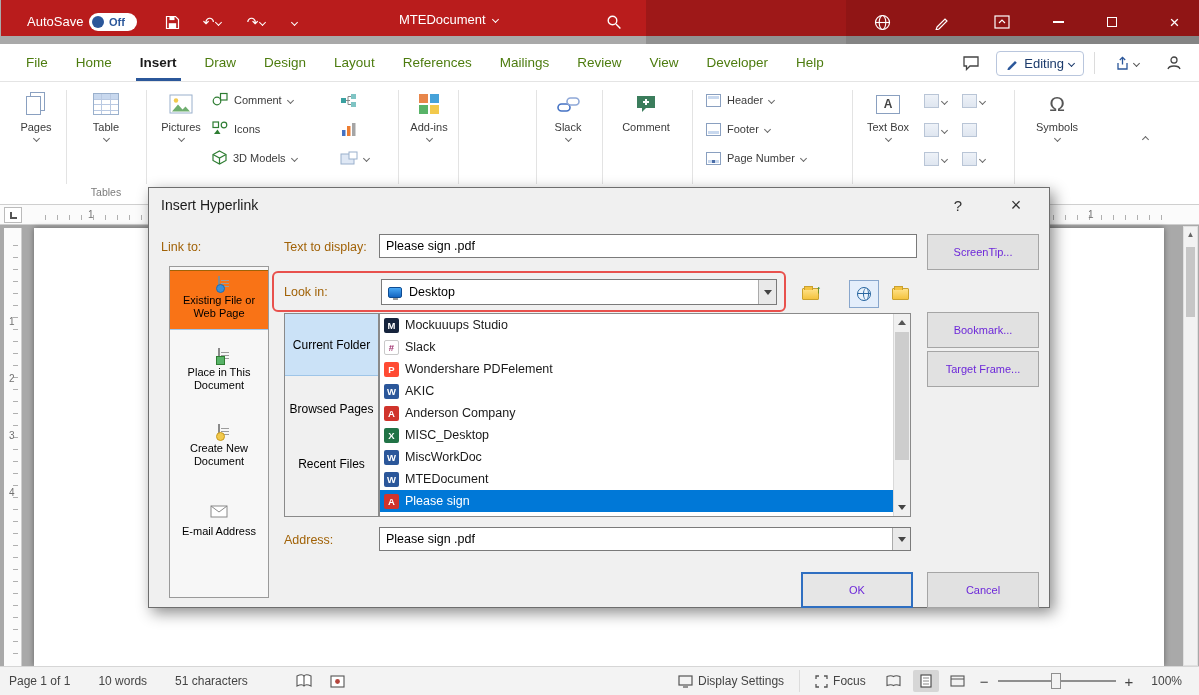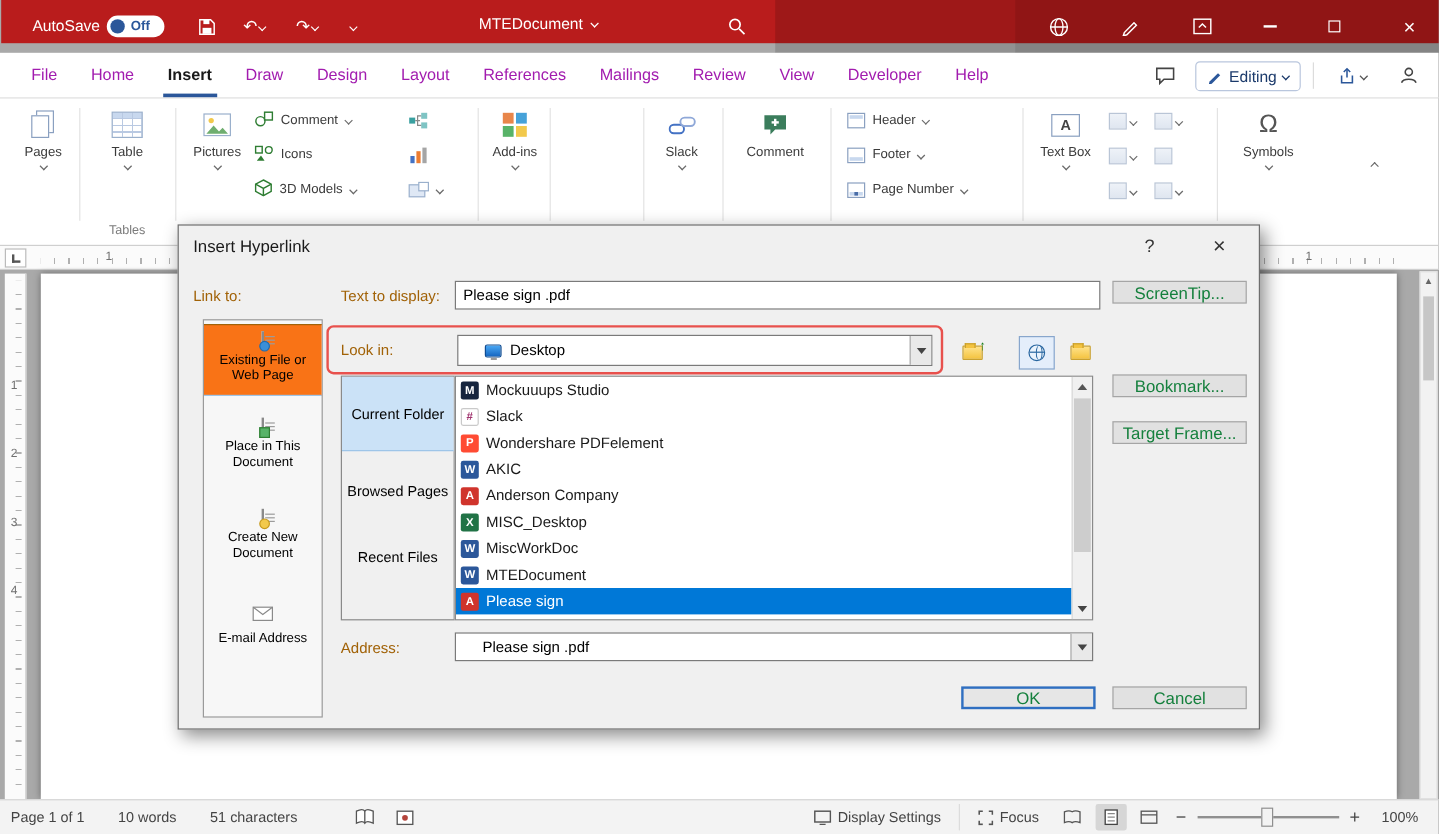--- a/index.html
+++ b/index.html
@@ -19,21 +19,21 @@
   .cv{display:inline-block;width:5px;height:5px;border-right:1.4px solid currentColor;border-bottom:1.4px solid currentColor;transform:rotate(45deg)}
   .cv-up{transform:rotate(-135deg)}
   .doc-title{position:absolute;left:398px;top:12px;display:flex;align-items:center;gap:7px;font-size:13px;color:#fff}
   .winctl{position:absolute;top:0;width:46px;height:44px;display:flex;align-items:center;justify-content:center;color:#fff}
   .min-glyph{width:11px;height:1.5px;background:#fff}
   .max-glyph{width:10px;height:10px;border:1.3px solid #fff}
   .close-glyph{font-size:17px;line-height:1}
 
   
   .tabrow{position:absolute;left:0;top:44px;width:1199px;height:38px;background:#fff;border-bottom:1px solid #e4e4e4;display:flex;align-items:stretch;padding-left:12px}
-  .tab{padding:0 14px;font-size:13.5px;color:#a21caf;display:flex;align-items:center;position:relative}
+  .tab{padding:0 14px;font-size:13.5px;color:#4d7c0f;display:flex;align-items:center;position:relative}
   .tab.active{font-weight:bold;color:#1a1a1a}
   .tab.active::after{content:"";position:absolute;left:10px;right:10px;bottom:0;height:3px;background:#2b579a}
   .tabrow-right{position:absolute;right:10px;top:5px;display:flex;align-items:center;gap:10px}
   .editing-btn{display:flex;align-items:center;gap:5px;border:1px solid #b9c6dd;border-radius:4px;padding:4px 9px;font-size:13px;color:#1b3a6b;background:#fff}
   .icon-btn28{width:30px;height:28px;display:flex;align-items:center;justify-content:center}
   .vsep{width:1px;height:22px;background:#dcdcdc}
 
   
   .ribbon{position:absolute;left:0;top:82px;width:1199px;height:123px;background:#fff;border-bottom:1px solid #cfcfcf}
   .rdiv{position:absolute;top:8px;height:94px;width:1px;background:#e3e3e3}
@@ -75,27 +75,27 @@
   .dscroll .thumb{position:absolute;left:2px;right:2px;top:20px;height:70px;background:#c6c6c6}
   .scroll-arrow{font-size:8px;color:#666;text-align:center;line-height:15px}
 
   
   .dlg{position:absolute;left:148px;top:187px;width:902px;height:421px;background:#f0f0f0;border:1px solid #6e6e6e;
        box-shadow:4px 5px 14px rgba(0,0,0,.45);z-index:30;font-size:12.5px;color:#000}
   .dlg-title{position:absolute;left:12px;top:9px;font-size:14px;color:#1a1a1a}
   .dlg-sysbtn{position:absolute;top:4px;width:30px;height:26px;display:flex;align-items:center;justify-content:center;font-size:15px;color:#333}
   .dlabel{position:absolute;font-size:12.5px;color:#a16207}
   .tbx{position:absolute;height:24px;border:1px solid #7a7a7a;background:#fff;padding:0 6px;font-size:12.5px;font-family:inherit;color:#000}
-  .btn{position:absolute;height:19px;background:#e1e1e1;border:1px solid #a5a5a5;font-size:14px;color:#15803d;display:flex;align-items:center;justify-content:center;font-family:inherit}
+  .btn{position:absolute;height:36px;background:#e1e1e1;border:1px solid #a5a5a5;font-size:11px;color:#6d28d9;display:flex;align-items:center;justify-content:center;font-family:inherit}
   .btn.default{border:2px solid #2f6fc1;background:#e6e6e6}
   .linkto{position:absolute;left:20px;top:78px;width:100px;height:332px;background:#f7f7f7;border:1px solid #9a9a9a}
   .lt-item{position:absolute;left:0;right:0;display:flex;flex-direction:column;align-items:center;gap:4px;padding:6px 3px 0;font-size:11px;line-height:13px;text-align:center;color:#000}
   .lt-item.sel{background:#f97316;border-top:1px solid #a16207;border-bottom:1px solid #9ec5e8}
   .annot{position:absolute;left:123px;top:83px;width:514px;height:41px;border:2px solid #e8514d;border-radius:6px;pointer-events:none;z-index:5}
-  .combo{position:absolute;height:26px;background:#fff;border:1px solid #7a7a7a;display:flex;align-items:center;gap:7px;padding-left:22px}
+  .combo{position:absolute;height:26px;background:#fff;border:1px solid #7a7a7a;display:flex;align-items:center;gap:7px;padding-left:6px}
   .arrowbox{position:absolute;right:0;top:0;bottom:0;width:18px;background:#e9e9e9;border-left:1px solid #ababab;display:flex;align-items:center;justify-content:center}
   .tri{width:0;height:0;border-left:4px solid transparent;border-right:4px solid transparent;border-top:5px solid #444}
   .tri-up{width:0;height:0;border-left:4px solid transparent;border-right:4px solid transparent;border-bottom:5px solid #555;border-top:none}
   .mini{position:absolute;top:92px;width:30px;height:28px;display:flex;align-items:center;justify-content:center;background:transparent;border:1px solid transparent}
   .mini.pressed{border:1px solid #88a6cc;background:#e4eefb}
   .fold{width:17px;height:12px;background:linear-gradient(#ffe28a,#f4c33f);border:1px solid #caa12e;border-radius:1px;position:relative}
   .fold::before{content:"";position:absolute;top:-3px;left:1px;width:7px;height:3px;background:#f4c33f;border:1px solid #caa12e;border-bottom:none}
   .uparrow{position:absolute;top:-6px;right:-4px;color:#1e7e1e;font-size:11px;font-weight:bold}
   .globe-ic{width:14px;height:14px;border-radius:50%;border:1.5px solid #2866a0;background:#eaf3fc;position:relative}
   .globe-ic::before{content:"";position:absolute;left:0;right:0;top:5px;height:1.4px;background:#2866a0}

